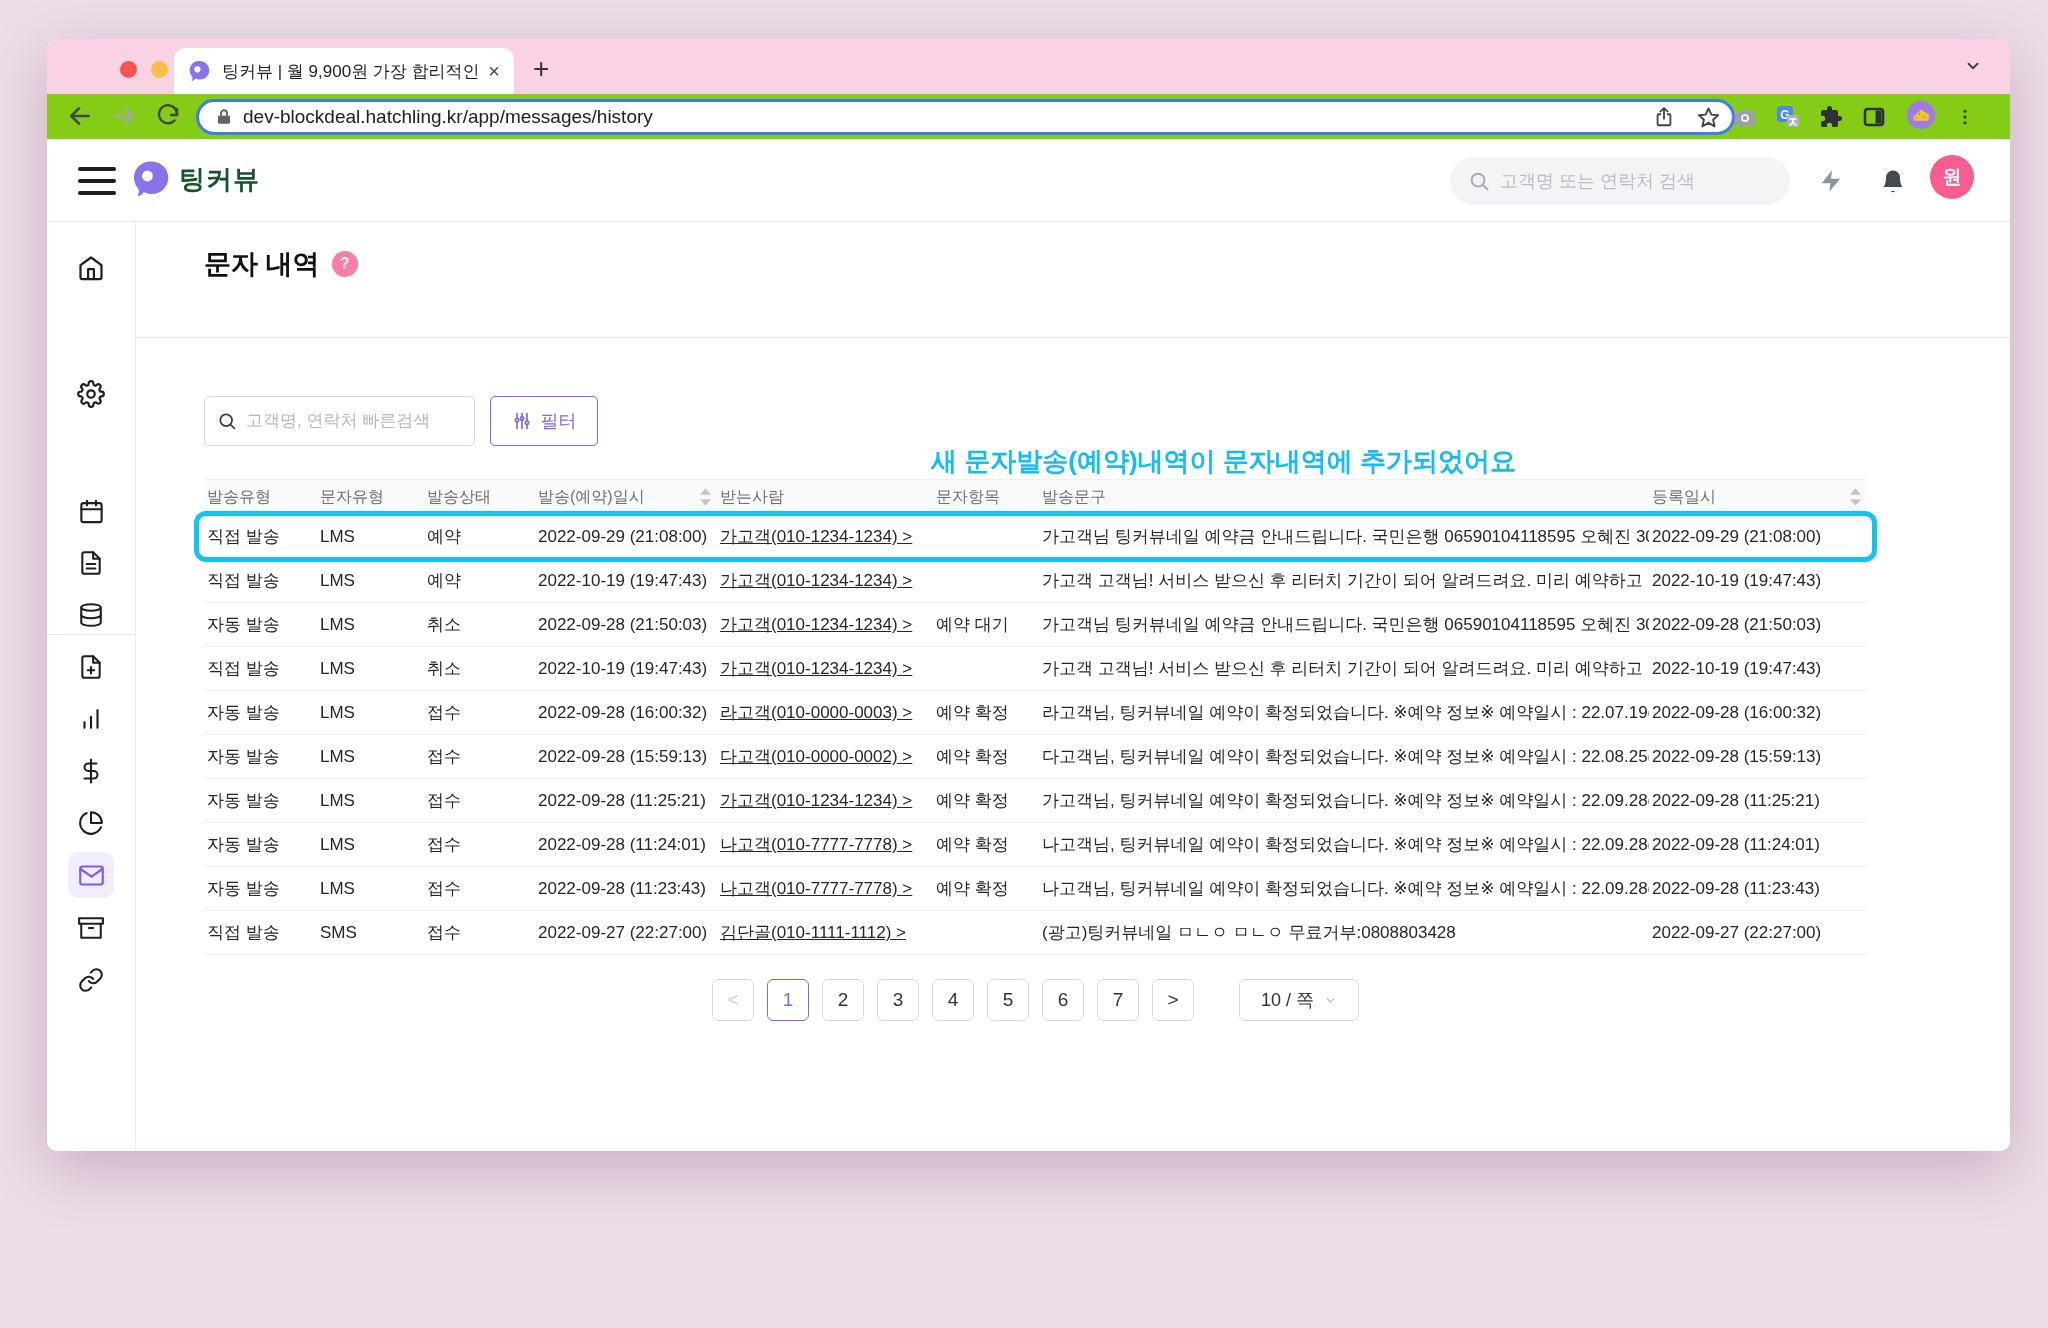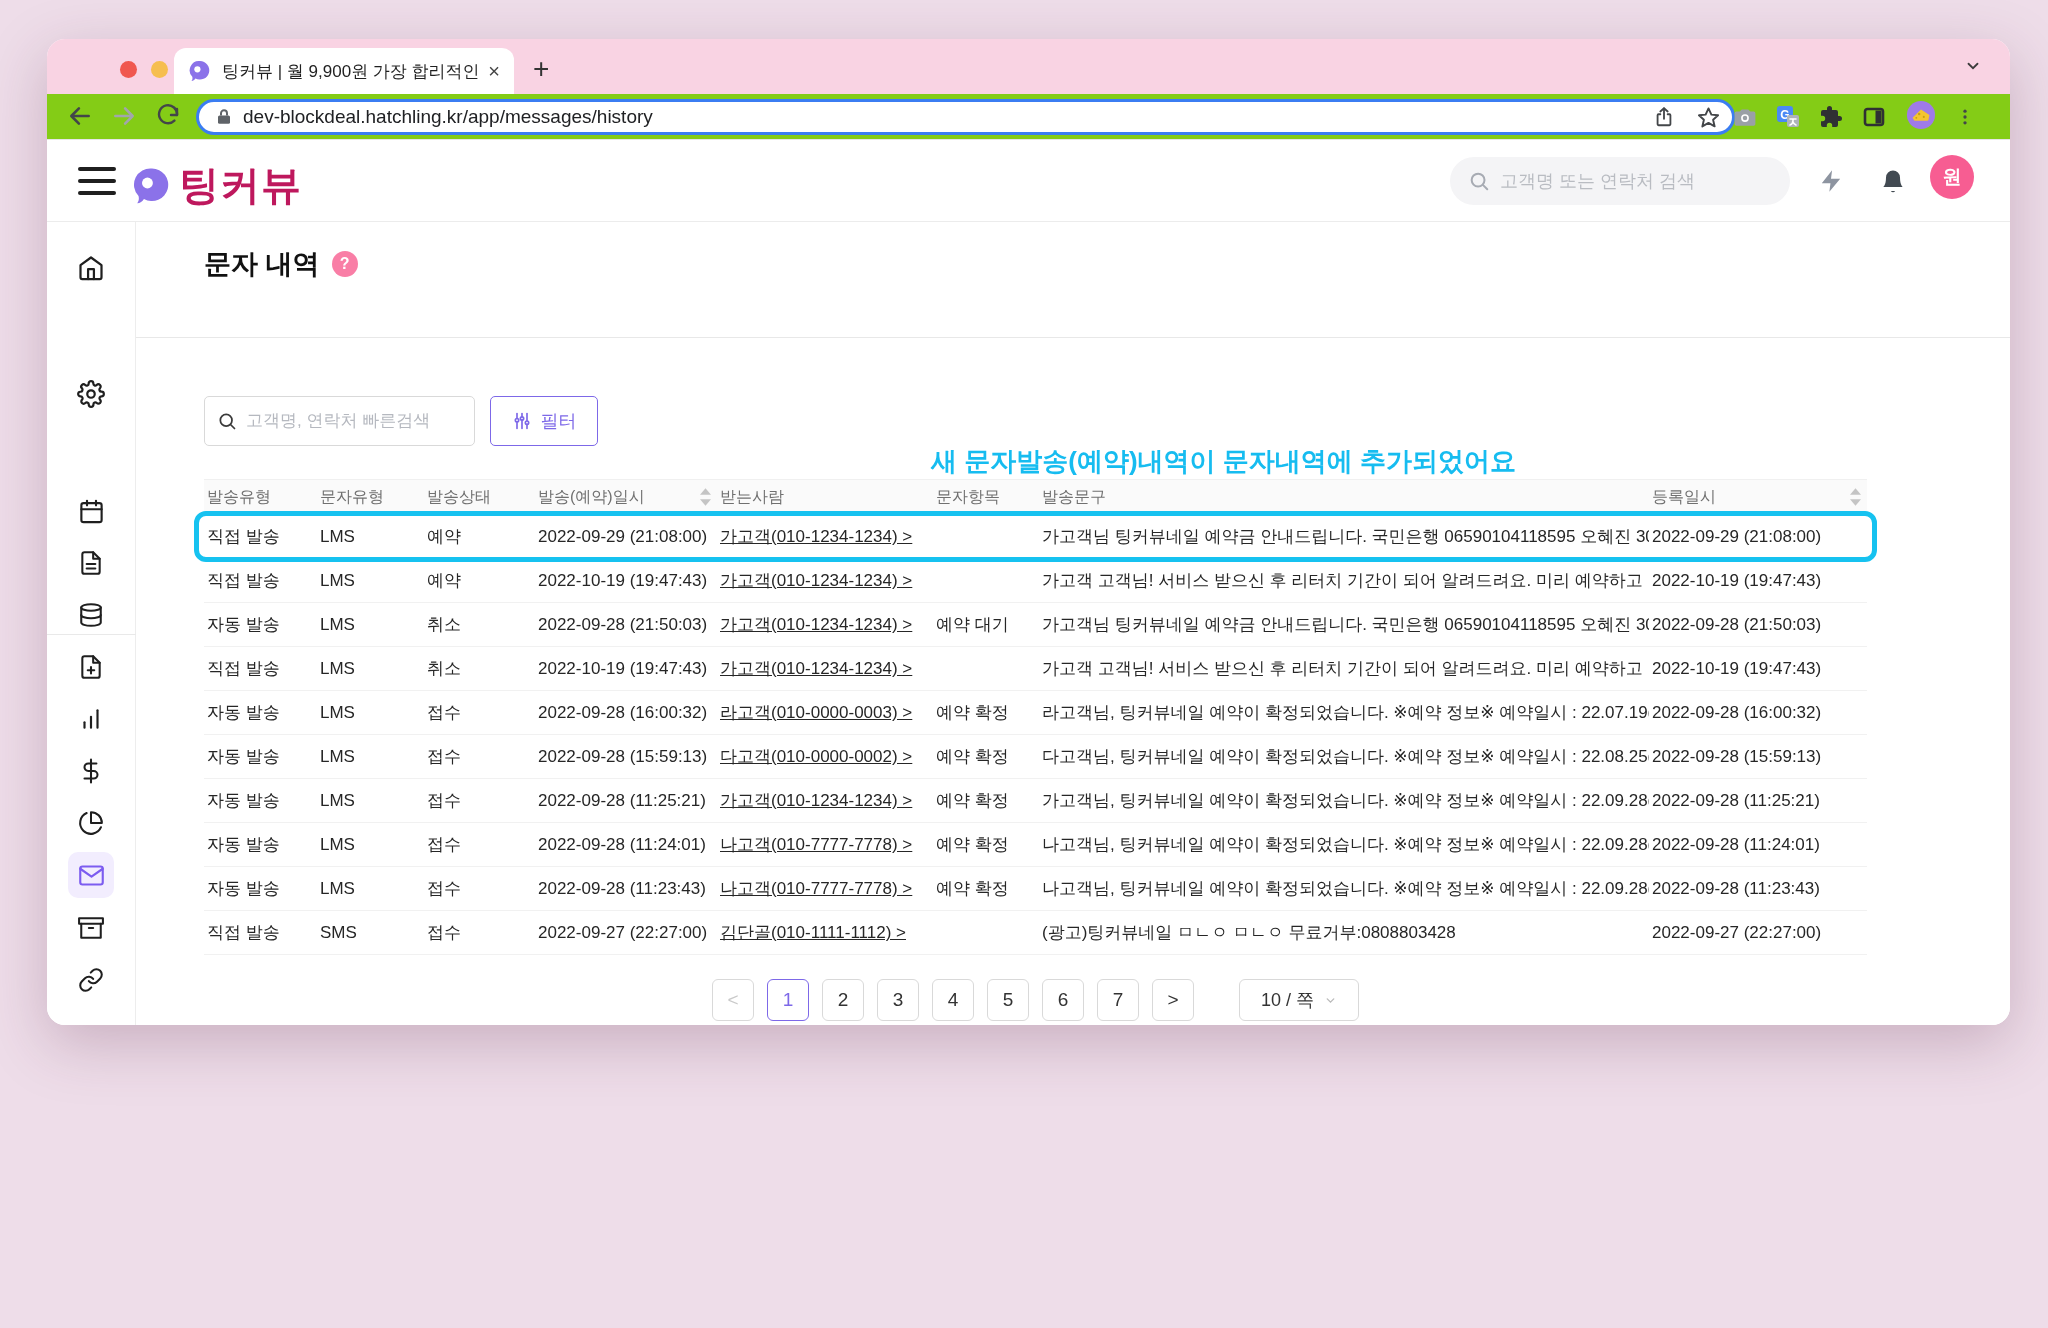--- a/index.html
+++ b/index.html
@@ -1,22 +1,22 @@
 <!DOCTYPE html>
 <html><head>
 <meta charset="utf-8">
 <style>
   * { margin:0; padding:0; box-sizing:border-box; }
   html,body { width:2048px; height:1328px; }
   body { font-family:"Liberation Sans","DejaVu Sans",sans-serif; background:#eedde9; overflow:hidden; }
   .stage { position:relative; width:2048px; height:1328px; }
 
   
-  .window { position:absolute; left:47px; top:39px; width:1963px; height:986px;
-    border-radius:18px; overflow:hidden; background:#fff; box-shadow:0 18px 60px rgba(90,40,70,.25); }
+  .window { position:absolute; left:47px; top:39px; width:1963px; height:1112px;
+    border-radius:10px; overflow:hidden; background:#fff; box-shadow:0 18px 60px rgba(90,40,70,.25); }
 
   
   .tabstrip { position:absolute; left:0; top:0; width:100%; height:55px; background:#f9d3e3; }
   .traffic { position:absolute; top:22px; width:17px; height:17px; border-radius:50%; }
   .t-red{ left:73px; background:#f0574f; } .t-yellow{ left:104px; background:#f6be4f; } .t-green{ left:135px; background:#2fc840; }
   .tab { position:absolute; left:127px; top:9px; width:340px; height:46px; background:#fff;
     border-radius:12px 12px 0 0; display:flex; align-items:center; padding:0 12px 0 14px; }
   .tab-title { flex:1; font-size:17px; color:#1f1f1f; white-space:nowrap; overflow:hidden; margin-left:10px; }
   .tab-close { font-size:20px; color:#444; padding:0 2px; }
   .newtab { position:absolute; left:486px; top:14px; font-size:28px; color:#333; font-weight:400; }
@@ -29,21 +29,21 @@
   .urlbar { position:absolute; left:149px; top:5px; width:1539px; height:36px; background:#fff;
     border:3px solid #3b7df2; border-radius:19px; display:flex; align-items:center; padding:0 12px 0 16px; }
   .url-text { flex:1; font-size:19px; color:#202124; margin-left:10px; white-space:nowrap; overflow:hidden; }
   .tool-ico { position:absolute; top:8px; width:30px; height:30px; display:flex; align-items:center; justify-content:center; }
 
   
   .appheader { position:absolute; left:0; top:101px; width:100%; height:82px; background:#fff; border-bottom:1px solid #ececec; }
   .hamburger { position:absolute; left:31px; top:27px; width:38px; height:28px; display:flex; flex-direction:column; justify-content:space-between; }
   .hamburger span { display:block; height:4px; background:#1f1f1f; border-radius:2px; }
   .logo { position:absolute; left:84px; top:18px; display:flex; align-items:center; gap:6px; }
-  .logo-text { font-size:40px; font-weight:bold; color:#be185d; letter-spacing:1px; }
+  .logo-text { font-size:26px; font-weight:bold; color:#14532d; letter-spacing:1px; }
   .hdr-search { position:absolute; right:220px; top:17px; width:340px; height:48px; background:#f4f4f6;
     border-radius:24px; display:flex; align-items:center; padding:0 18px; }
   .hdr-search input { border:0; outline:0; background:transparent; font-size:18px; color:#333; width:100%; margin-left:10px; font-family:inherit; }
   .hdr-search input::placeholder { color:#b9bcc2; }
   .hdr-ico { position:absolute; top:24px; width:34px; height:34px; display:flex; align-items:center; justify-content:center; }
   .avatar { position:absolute; right:36px; top:15px; width:44px; height:44px; border-radius:50%;
     background:#f75d92; color:#fff; font-size:19px; font-weight:bold; display:flex; align-items:center; justify-content:center; }
 
   
   .sidebar { position:absolute; left:0; top:183px; width:89px; height:1075px; background:#fff; border-right:1px solid #ededed; }

